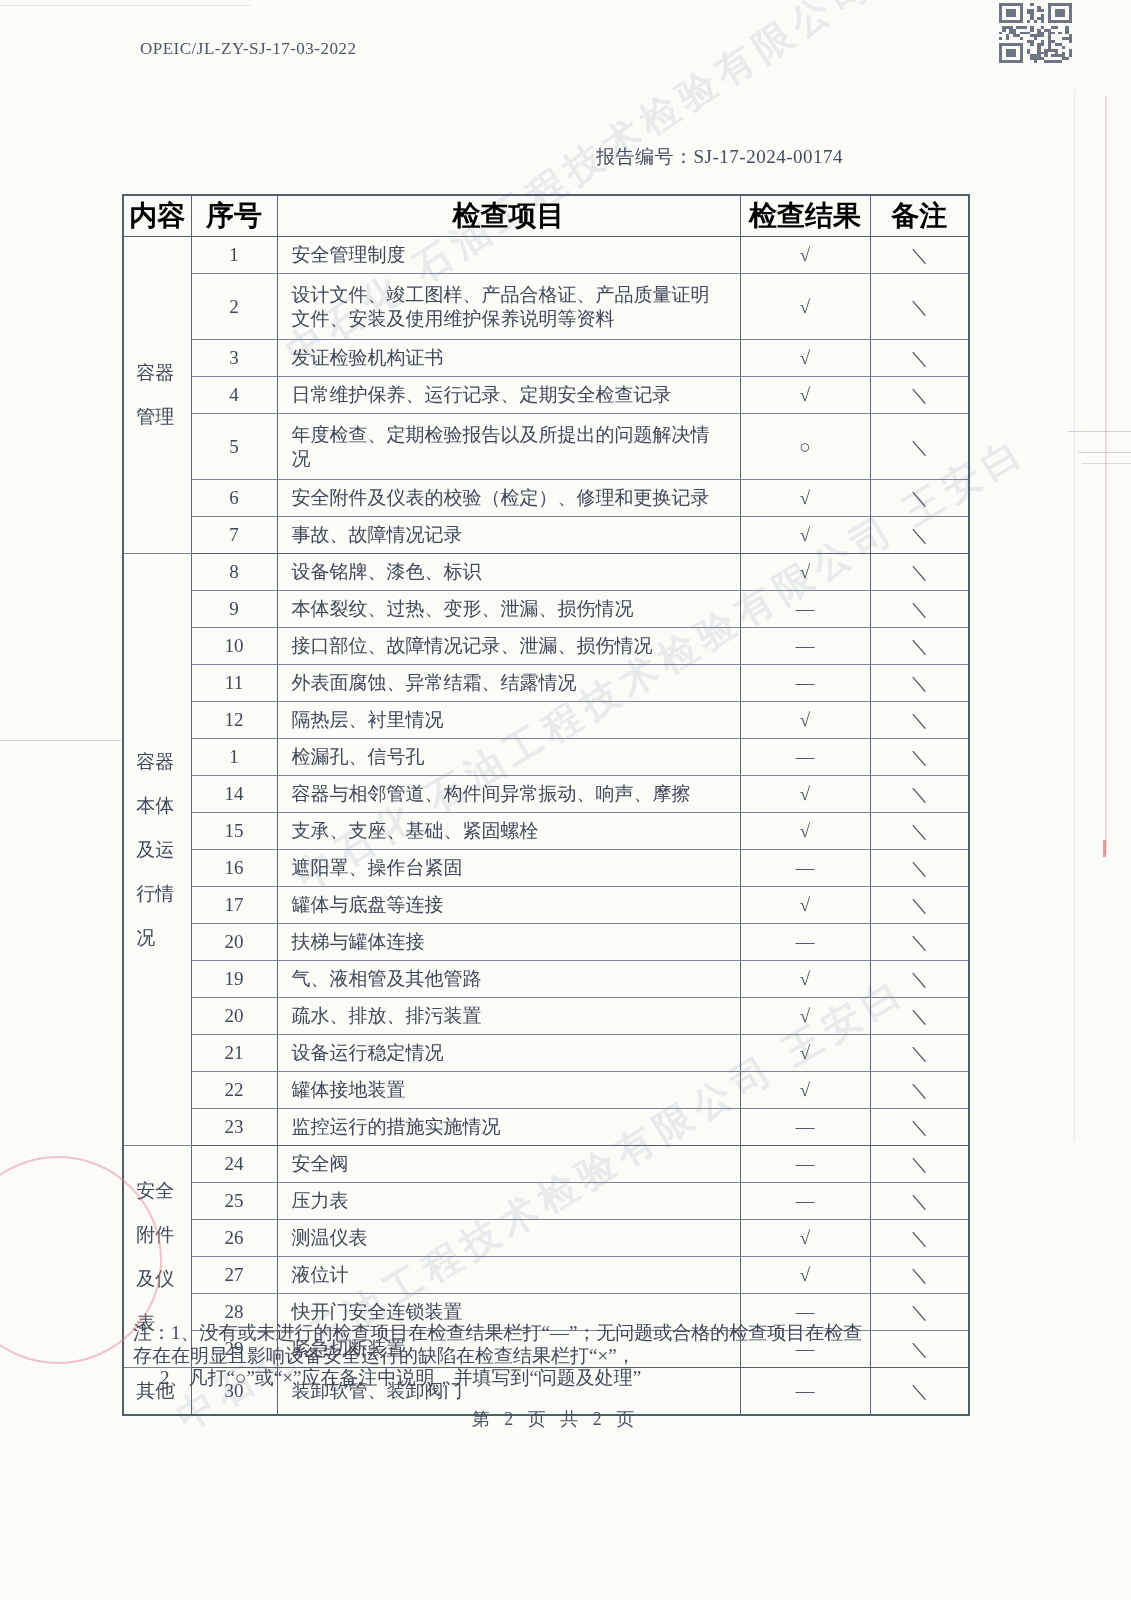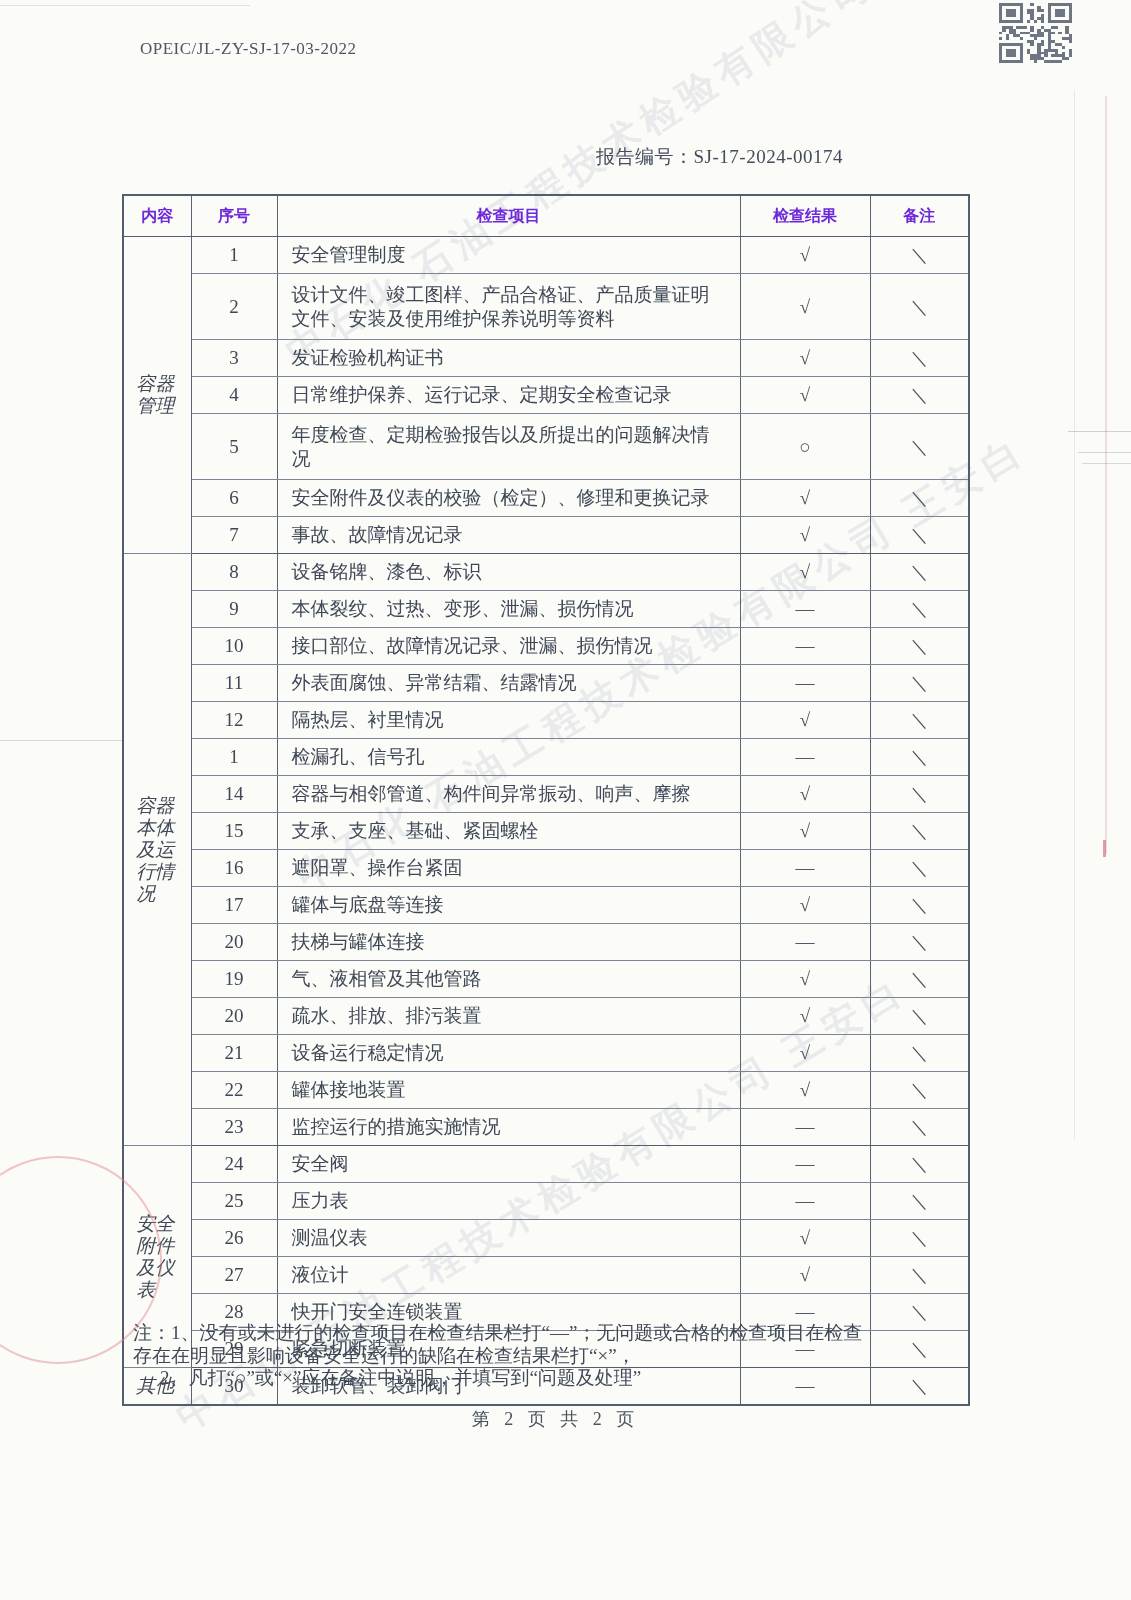--- a/index.html
+++ b/index.html
@@ -15,27 +15,27 @@
     font-size:27px;font-weight:700;letter-spacing:2px;color:#3d4654;white-space:nowrap;}
   .report-no{position:absolute;top:144px;right:288px;font-size:19px;color:#434c5a;letter-spacing:.5px;text-align:center;}
 
   table.insp{position:absolute;left:122px;top:194px;width:846px;
     border-collapse:collapse;table-layout:fixed;border:2px solid #525d6e;}
   .insp th,.insp td{
     border-top:1px solid #7b8595;border-bottom:1px solid #7b8595;
     border-left:1.5px solid #5a6474;border-right:1.5px solid #5a6474;
     font-weight:normal;color:#3f4856;overflow:hidden;
   }
-  .insp th{height:38px;font-size:16px;font-weight:700;text-align:center;border-bottom:1.5px solid #525d6e;color:#6d28d9;}
+  .insp th{height:38px;font-size:28px;font-weight:700;text-align:center;border-bottom:1.5px solid #525d6e;color:#000000;}
   .insp td{height:34px;font-size:19px;text-align:center;}
   .insp td.tall{height:63px;}
   .insp td.item{text-align:left;padding:0 21px 0 14px;line-height:24px;}
   .insp tr.group-end td{border-bottom:1.5px solid #525d6e;}
   .insp td.group{vertical-align:middle;}
-  .insp td.group span{display:inline-block;width:42px;line-height:22px;text-align:left;font-style:italic;}
+  .insp td.group span{display:inline-block;width:42px;line-height:44px;text-align:left;}
   .insp td.result{font-size:19px;color:#49525f;}
   .insp td.remark{font-size:18px;color:#49525f;}
 
   .notes{position:absolute;left:133px;top:1322px;width:842px;font-size:19px;line-height:22.5px;color:#3f4856;}
   .notes .indent{margin-left:27px;}
   .footer{position:absolute;top:1407px;left:50%;transform:translateX(-56%);
     font-size:18px;letter-spacing:5px;color:#49525f;white-space:nowrap;}
 
   .wm{position:absolute;font-size:38px;letter-spacing:7px;font-weight:600;
     color:rgba(125,138,158,.15);white-space:nowrap;transform-origin:0 50%;pointer-events:none;}

